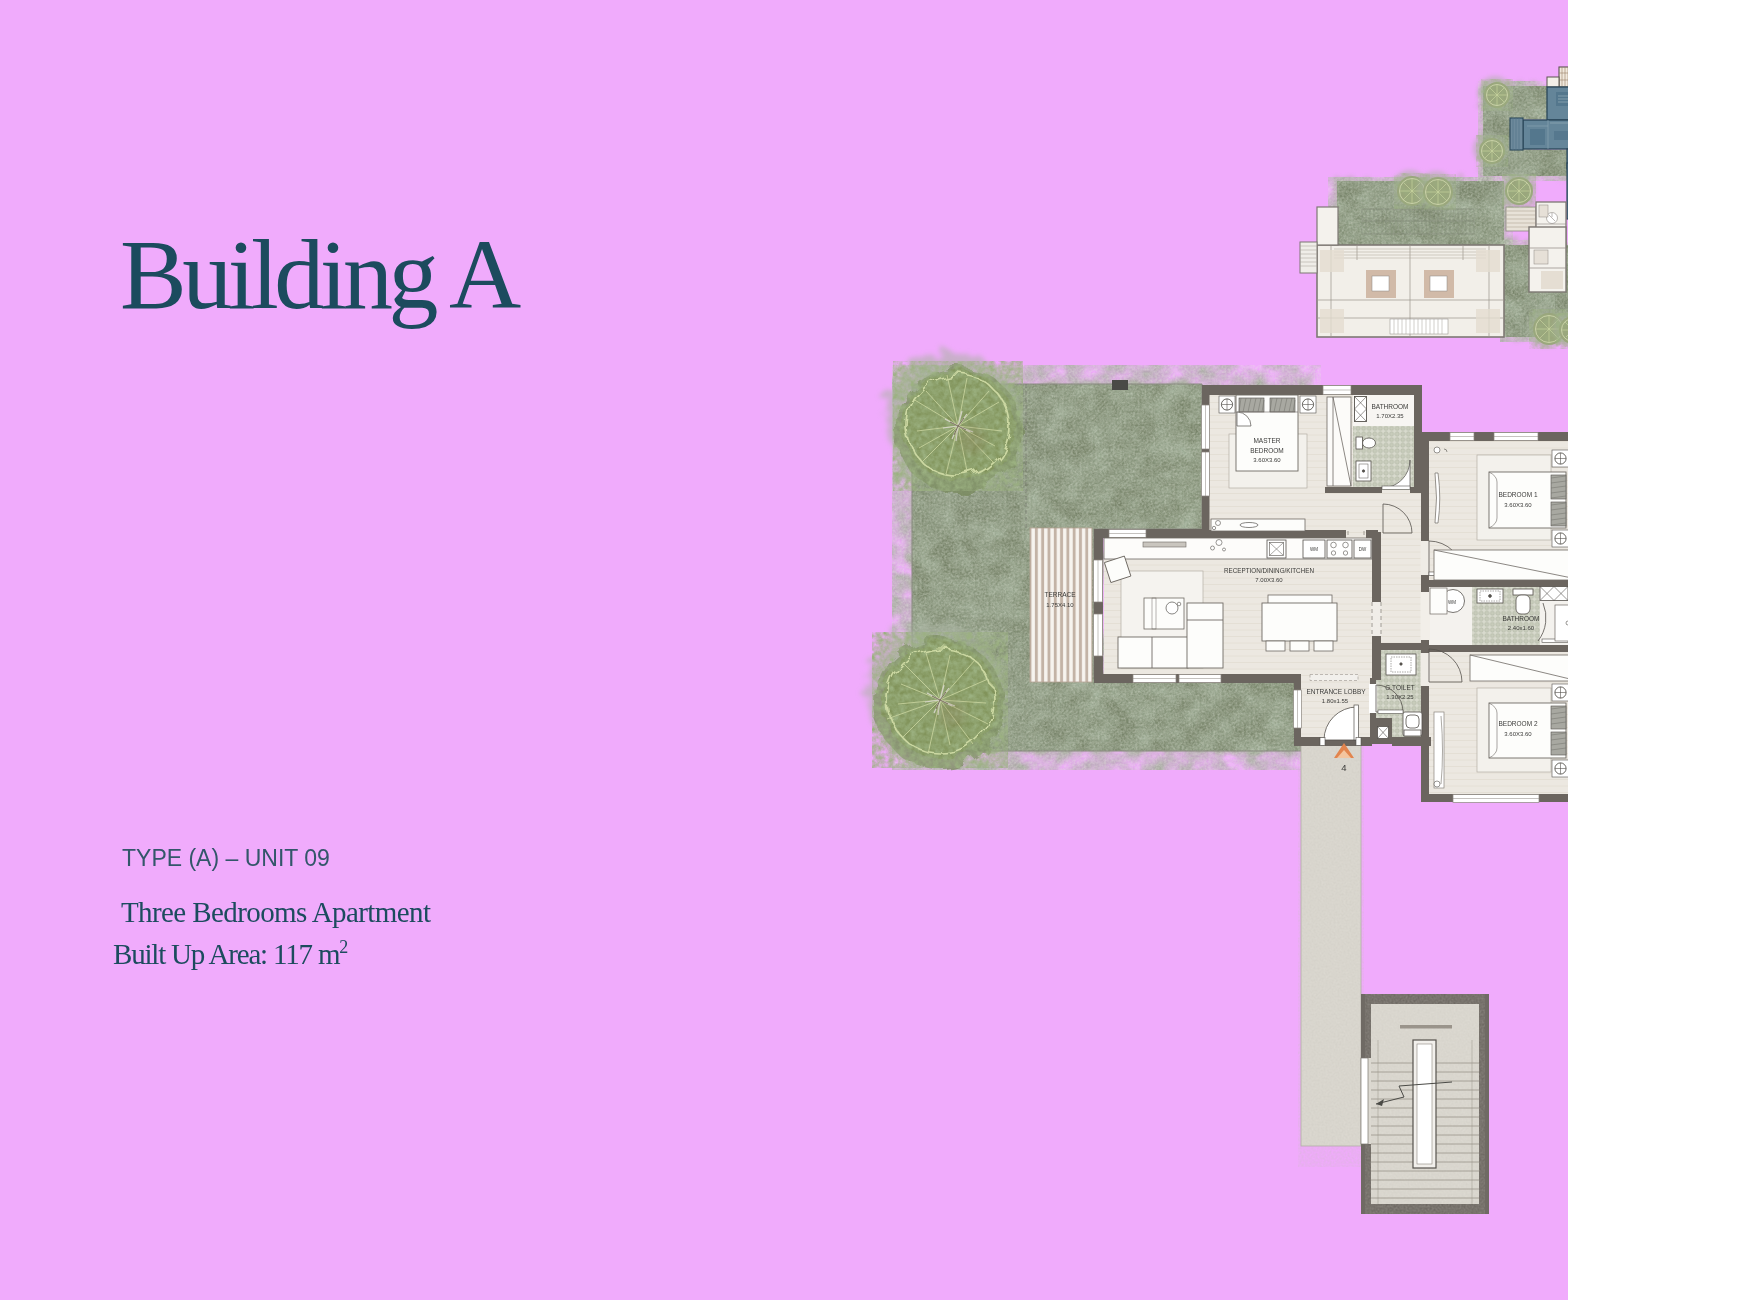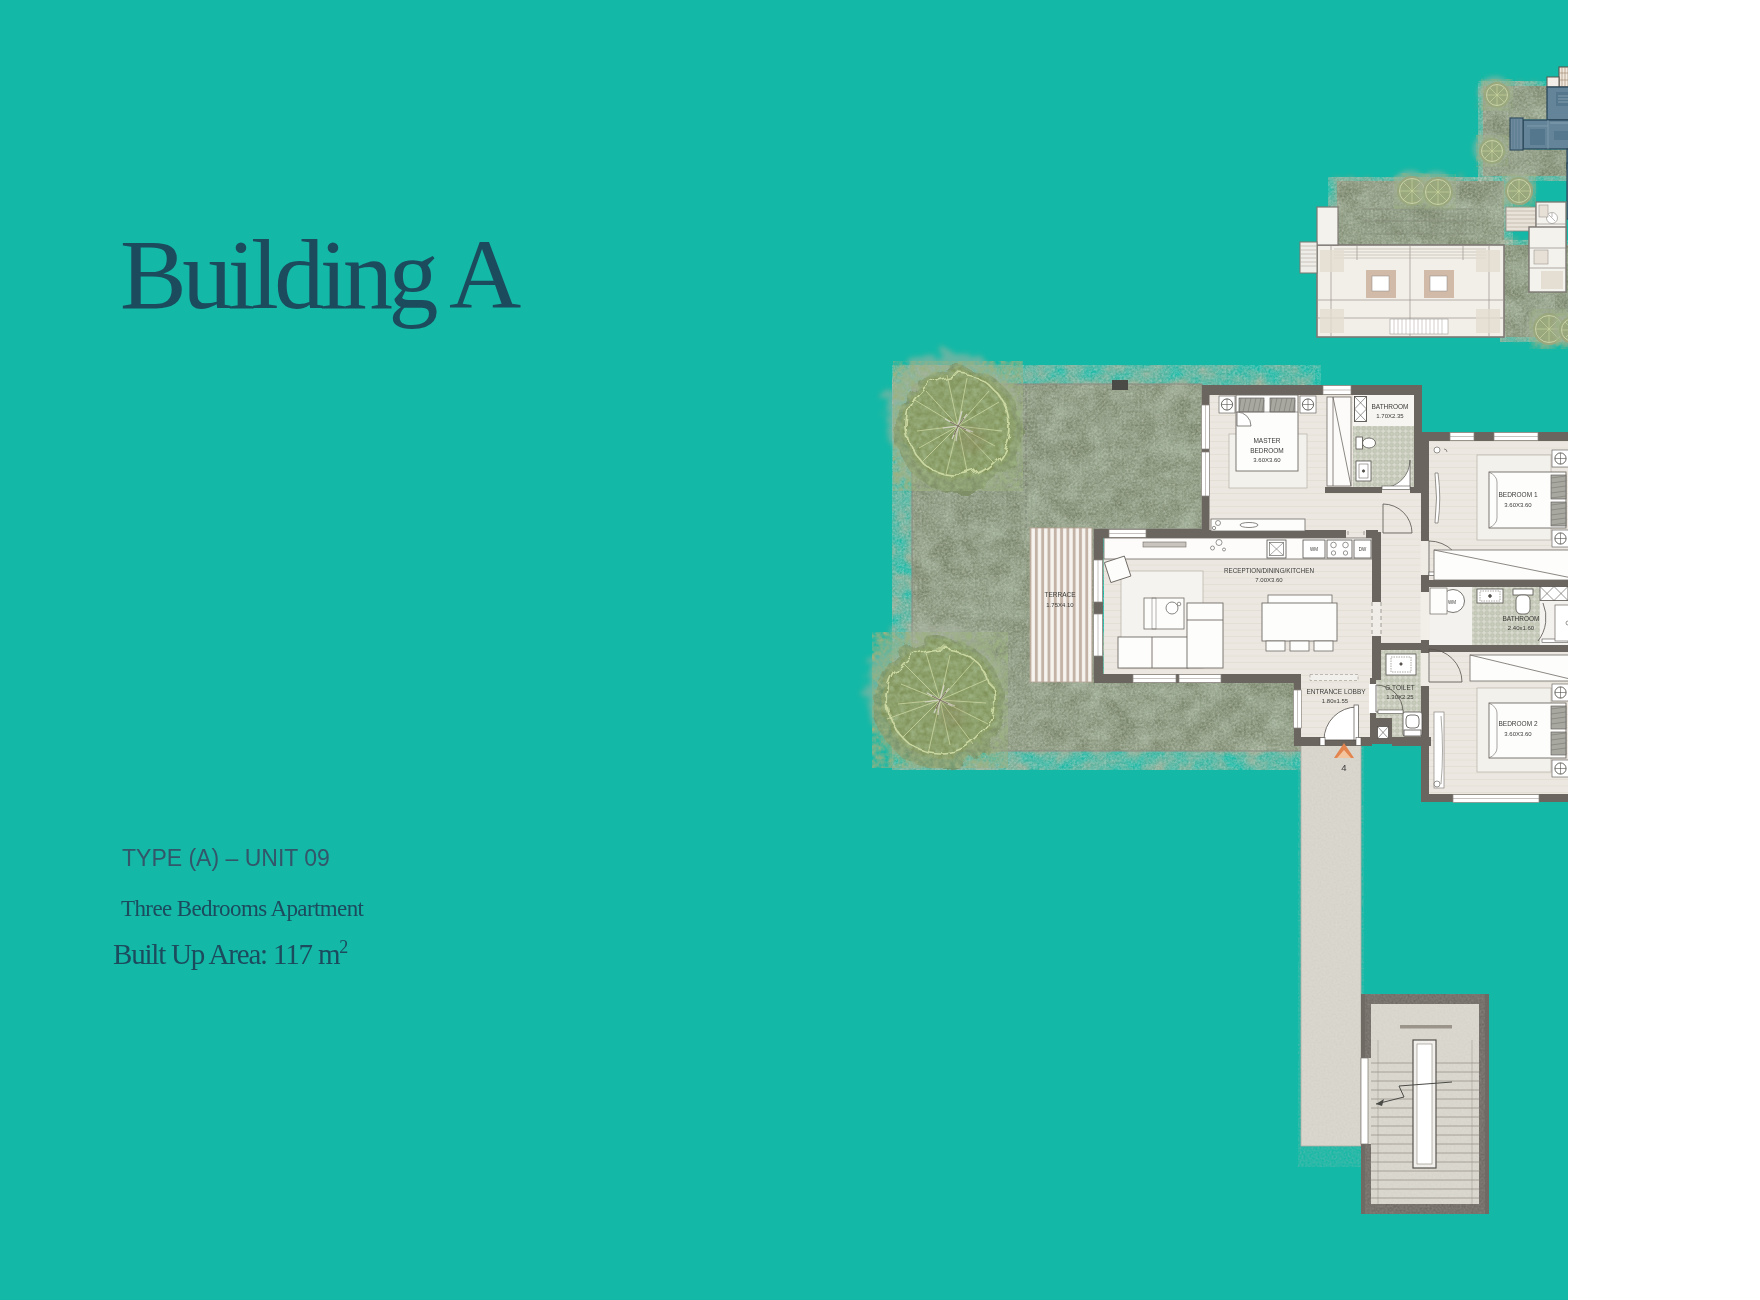--- a/index.html
+++ b/index.html
@@ -1,29 +1,29 @@
 <!DOCTYPE html>
 <html><head>
 <meta charset="utf-8">
 <style>
 html,body{margin:0;padding:0;background:#fff;}
-#page{position:relative;width:1568px;height:1300px;background:#14b8a6;overflow:hidden;font-family:"Liberation Sans",sans-serif;}
+#page{position:relative;width:1568px;height:1300px;background:#f0abfc;overflow:hidden;font-family:"Liberation Sans",sans-serif;}
 .t{position:absolute;color:#1c4b5e;}
 svg text{font-family:"Liberation Sans",sans-serif;fill:#3b3b39;}
 </style>
 </head>
 <body>
 <div id="page">
 
 <div class="t" style="left:120px;top:225px;font-family:'Liberation Serif',serif;font-size:100px;line-height:100px;letter-spacing:-4.5px;">Building A</div>
 
 
 <div class="t" style="left:122px;top:845px;font-size:23px;letter-spacing:0px;color:#33566a;">TYPE (A) – UNIT 09</div>
 
-<div class="t" style="left:121px;top:896px;font-family:'Liberation Serif',serif;font-size:23px;letter-spacing:-0.6px;">Three Bedrooms Apartment</div>
+<div class="t" style="left:121px;top:896px;font-family:'Liberation Serif',serif;font-size:29px;letter-spacing:-0.6px;">Three Bedrooms Apartment</div>
 
 <div class="t" style="left:113px;top:937px;font-family:'Liberation Serif',serif;font-size:29px;letter-spacing:-1.2px;">Built Up Area: 117 m<sup style="font-size:18px;">2</sup></div>
 
 <div class="t" style="left:1588px;top:1174px;font-family:'Liberation Serif',serif;font-size:50px;letter-spacing:-2px;">75</div>
 
 <svg width="1760" height="1300" viewBox="0 0 1760 1300" style="position:absolute;left:0;top:0;">
 <defs>
 <pattern id="plank" width="9" height="6.5" patternUnits="userSpaceOnUse">
   <rect width="9" height="6.5" fill="#ece8e1"></rect>
   <rect y="5.9" width="9" height="0.6" fill="#e0dacf"></rect>

